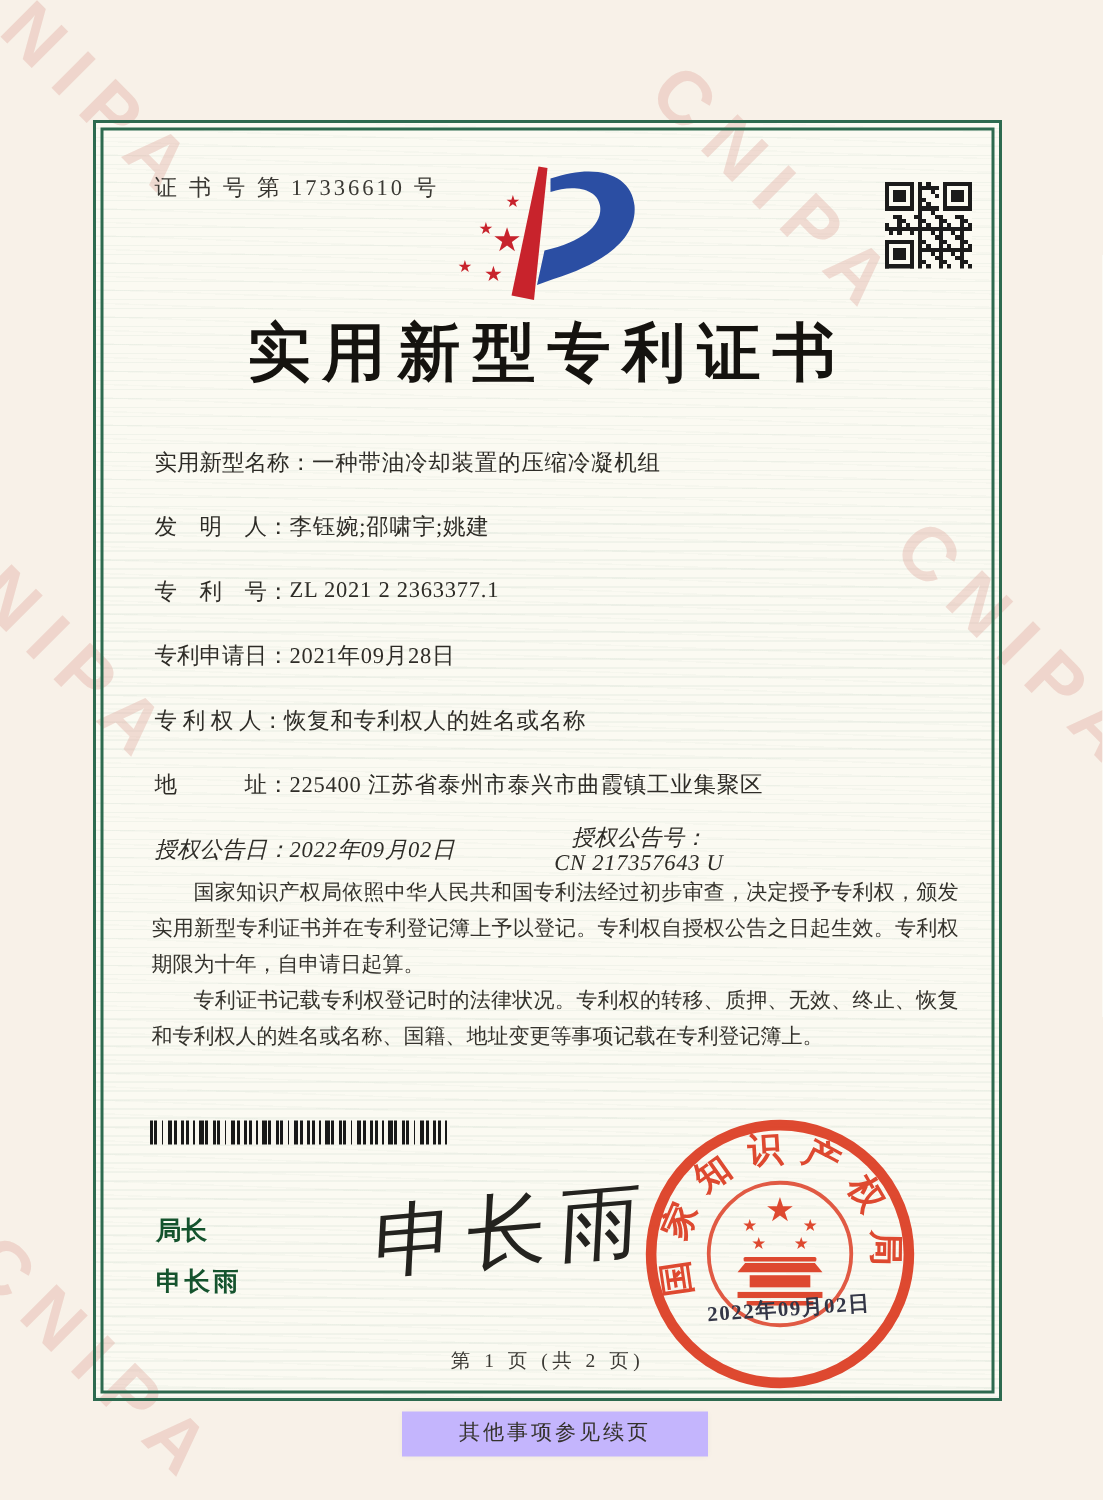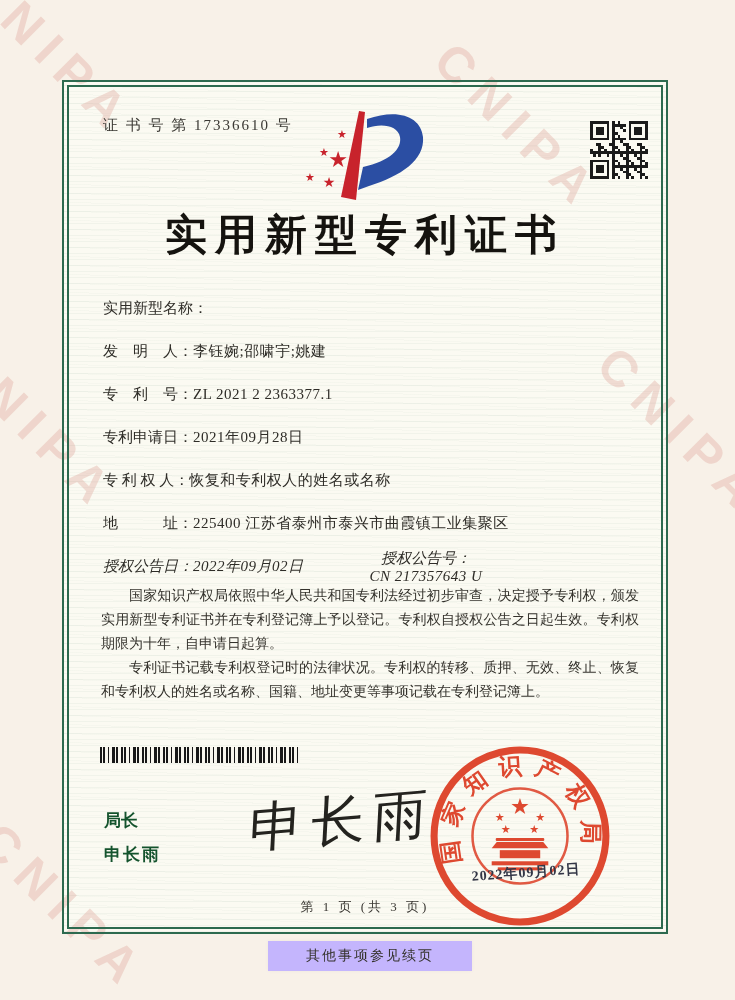--- a/index.html
+++ b/index.html
@@ -245,20 +245,21 @@
         <rect x="20" y="15" width="1" height="1" fill="#1b1b1b"></rect>
         <rect x="20" y="16" width="1" height="1" fill="#1b1b1b"></rect>
         <rect x="20" y="20" width="1" height="1" fill="#1b1b1b"></rect>
       </svg>
 
     <h1 class="title">实用新型专利证书</h1>
 
     <div class="fields">
       <div class="frow">
         <span class="lbl">实用新型名称：</span>
+        <span class="val">一种带油冷却装置的压缩冷凝机组</span>
       </div>
       <div class="frow">
         <span class="lbl">发　明　人：</span>
         <span class="val">李钰婉;邵啸宇;姚建</span>
       </div>
       <div class="frow">
         <span class="lbl">专　利　号：</span>
         <span class="val">ZL 2021 2 2363377.1</span>
       </div>
       <div class="frow">
@@ -317,19 +318,19 @@
         <rect x="68" y="94" width="48" height="3" rx="1"></rect>
         <path d="M64,104 h56 l-5,-6 h-46 z"></path>
         <rect x="72" y="106" width="40" height="8"></rect>
         <rect x="64" y="117" width="56" height="4"></rect>
         <rect x="70" y="123" width="44" height="3"></rect>
       </g>
     </svg>
 
     <div class="seal-date">2022年09月02日</div>
 
-    <div class="page-note">第 1 页 (共 3 页)</div>
+    <div class="page-note">第 1 页 (共 2 页)</div>
 
   </div>
 
   <div class="footer-note">其他事项参见续页</div>
 
 </div>
 
 </body></html>

